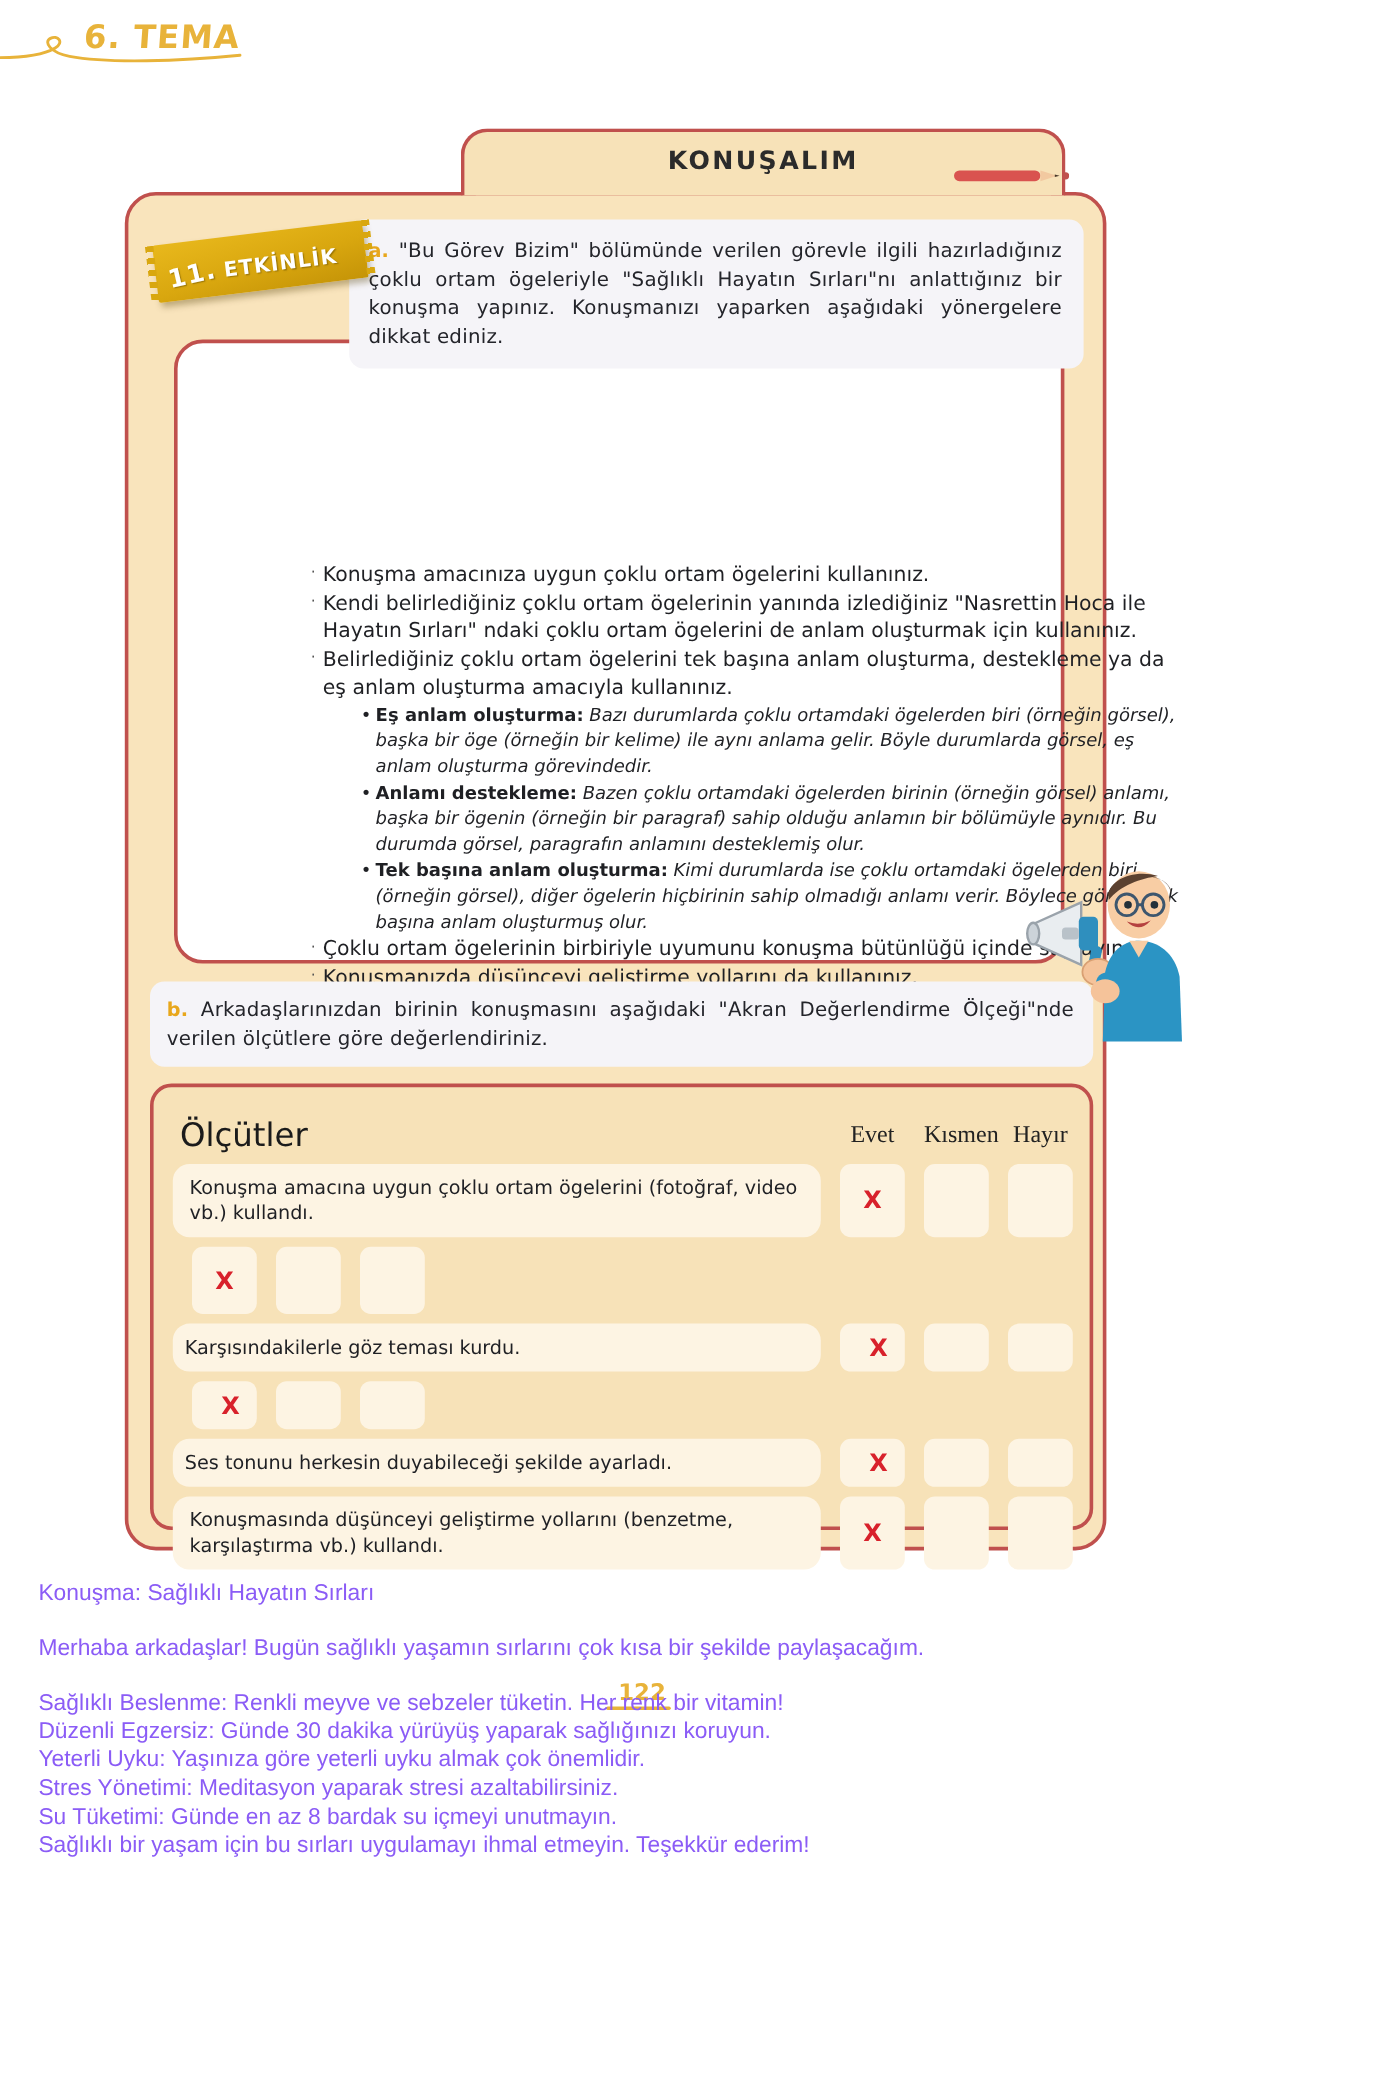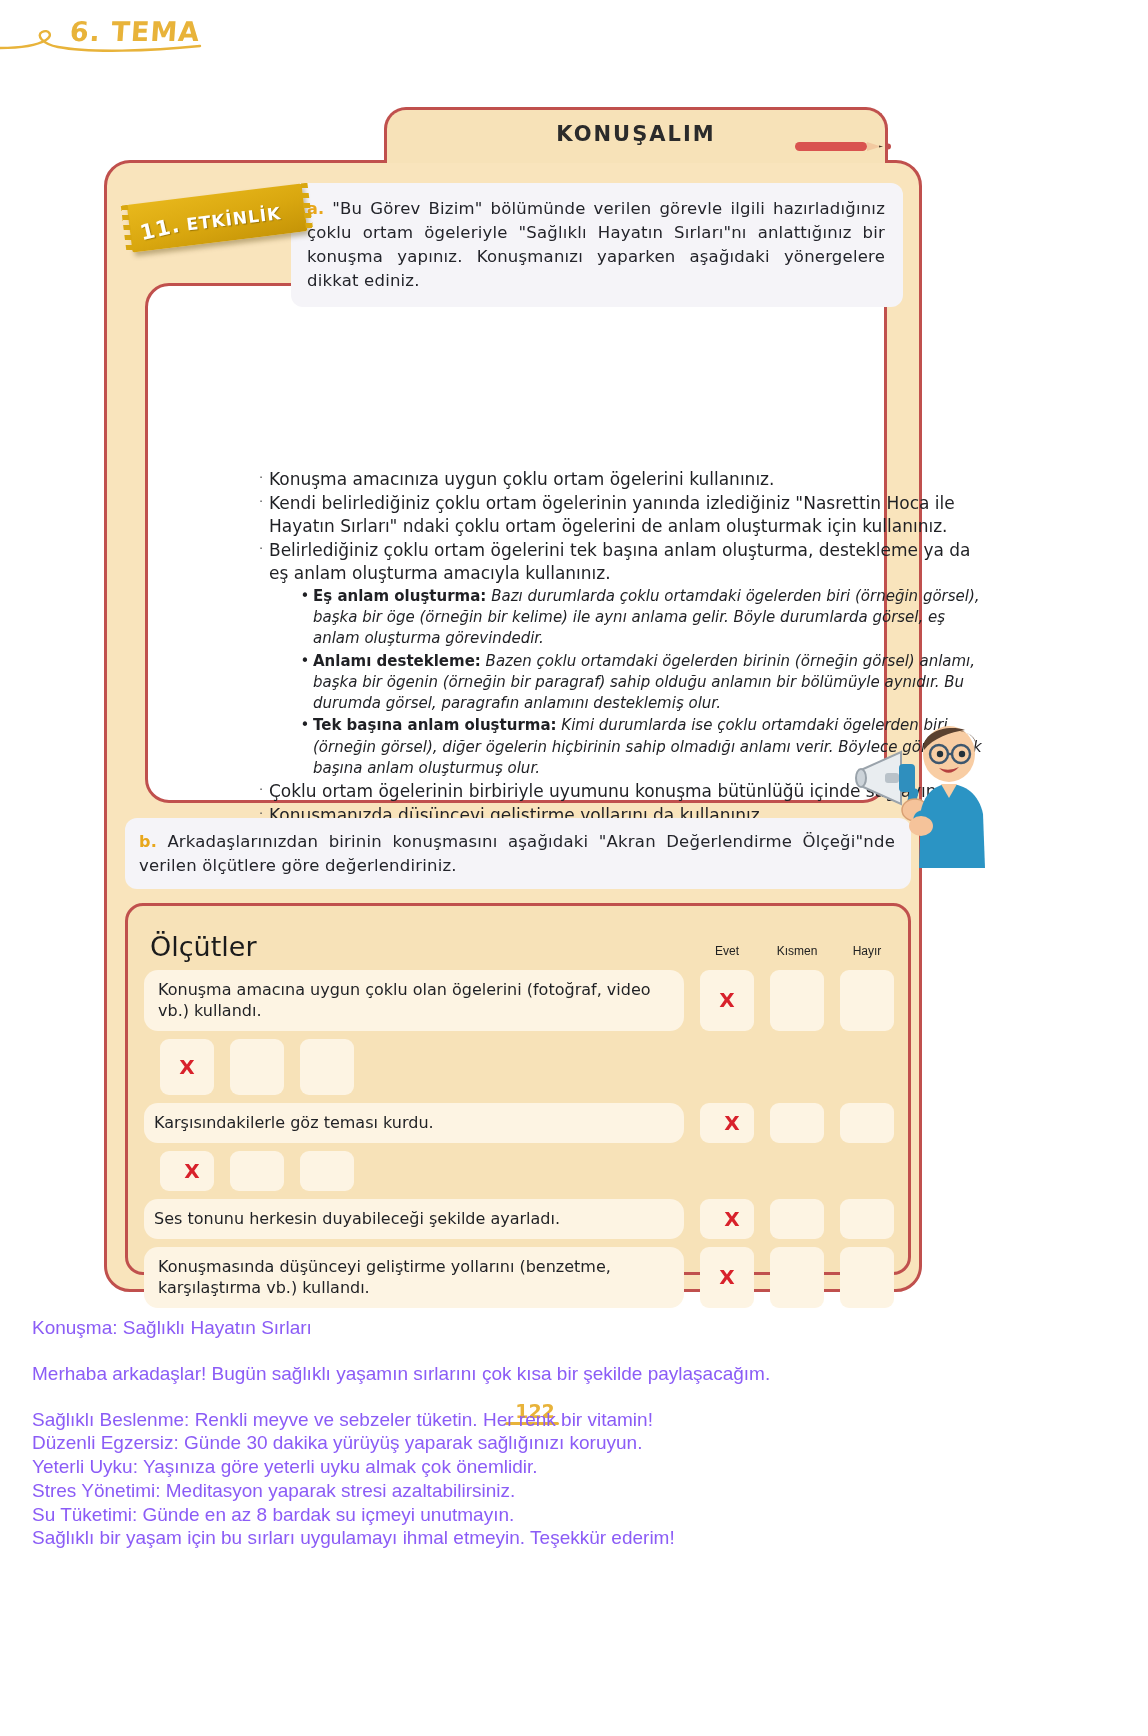--- a/index.html
+++ b/index.html
@@ -283,22 +283,22 @@
     flex: 1;
     font-family: "DejaVu Sans", sans-serif;
     font-size: 27px;
     font-weight: normal;
     color: #1b1b1b;
     padding-left: 6px;
   }
   .colhdr {
     width: 54px;
     text-align: center;
-    font-family: Liberation Sans, sans-serif;
-    font-size: 12px;
+    font-family: Liberation Serif, serif;
+    font-size: 20px;
     color: #222;
     margin-left: 16px;
     padding-bottom: 4px;
   }
   .trow {
     display: flex;
     align-items: stretch;
     margin-top: 8px;
   }
   .tcell-text {
@@ -488,21 +488,21 @@
 
   <div class="table-wrap">
     <div class="tbl-head">
       <div class="title">Ölçütler</div>
       <div class="colhdr">Evet</div>
       <div class="colhdr">Kısmen</div>
       <div class="colhdr">Hayır</div>
     </div>
 
     <div class="trow row-h1">
-      <div class="tcell-text">Konuşma amacına uygun çoklu olan ögelerini (fotoğraf, video vb.) kullandı.</div>
+      <div class="tcell-text">Konuşma amacına uygun çoklu ortam ögelerini (fotoğraf, video vb.) kullandı.</div>
       <div class="tbox">X</div>
       <div class="tbox"></div>
       <div class="tbox"></div>
     </div>
 
     <div class="trow row-h1">
       <div class="tbox">X</div>
       <div class="tbox"></div>
       <div class="tbox"></div>
     </div>

